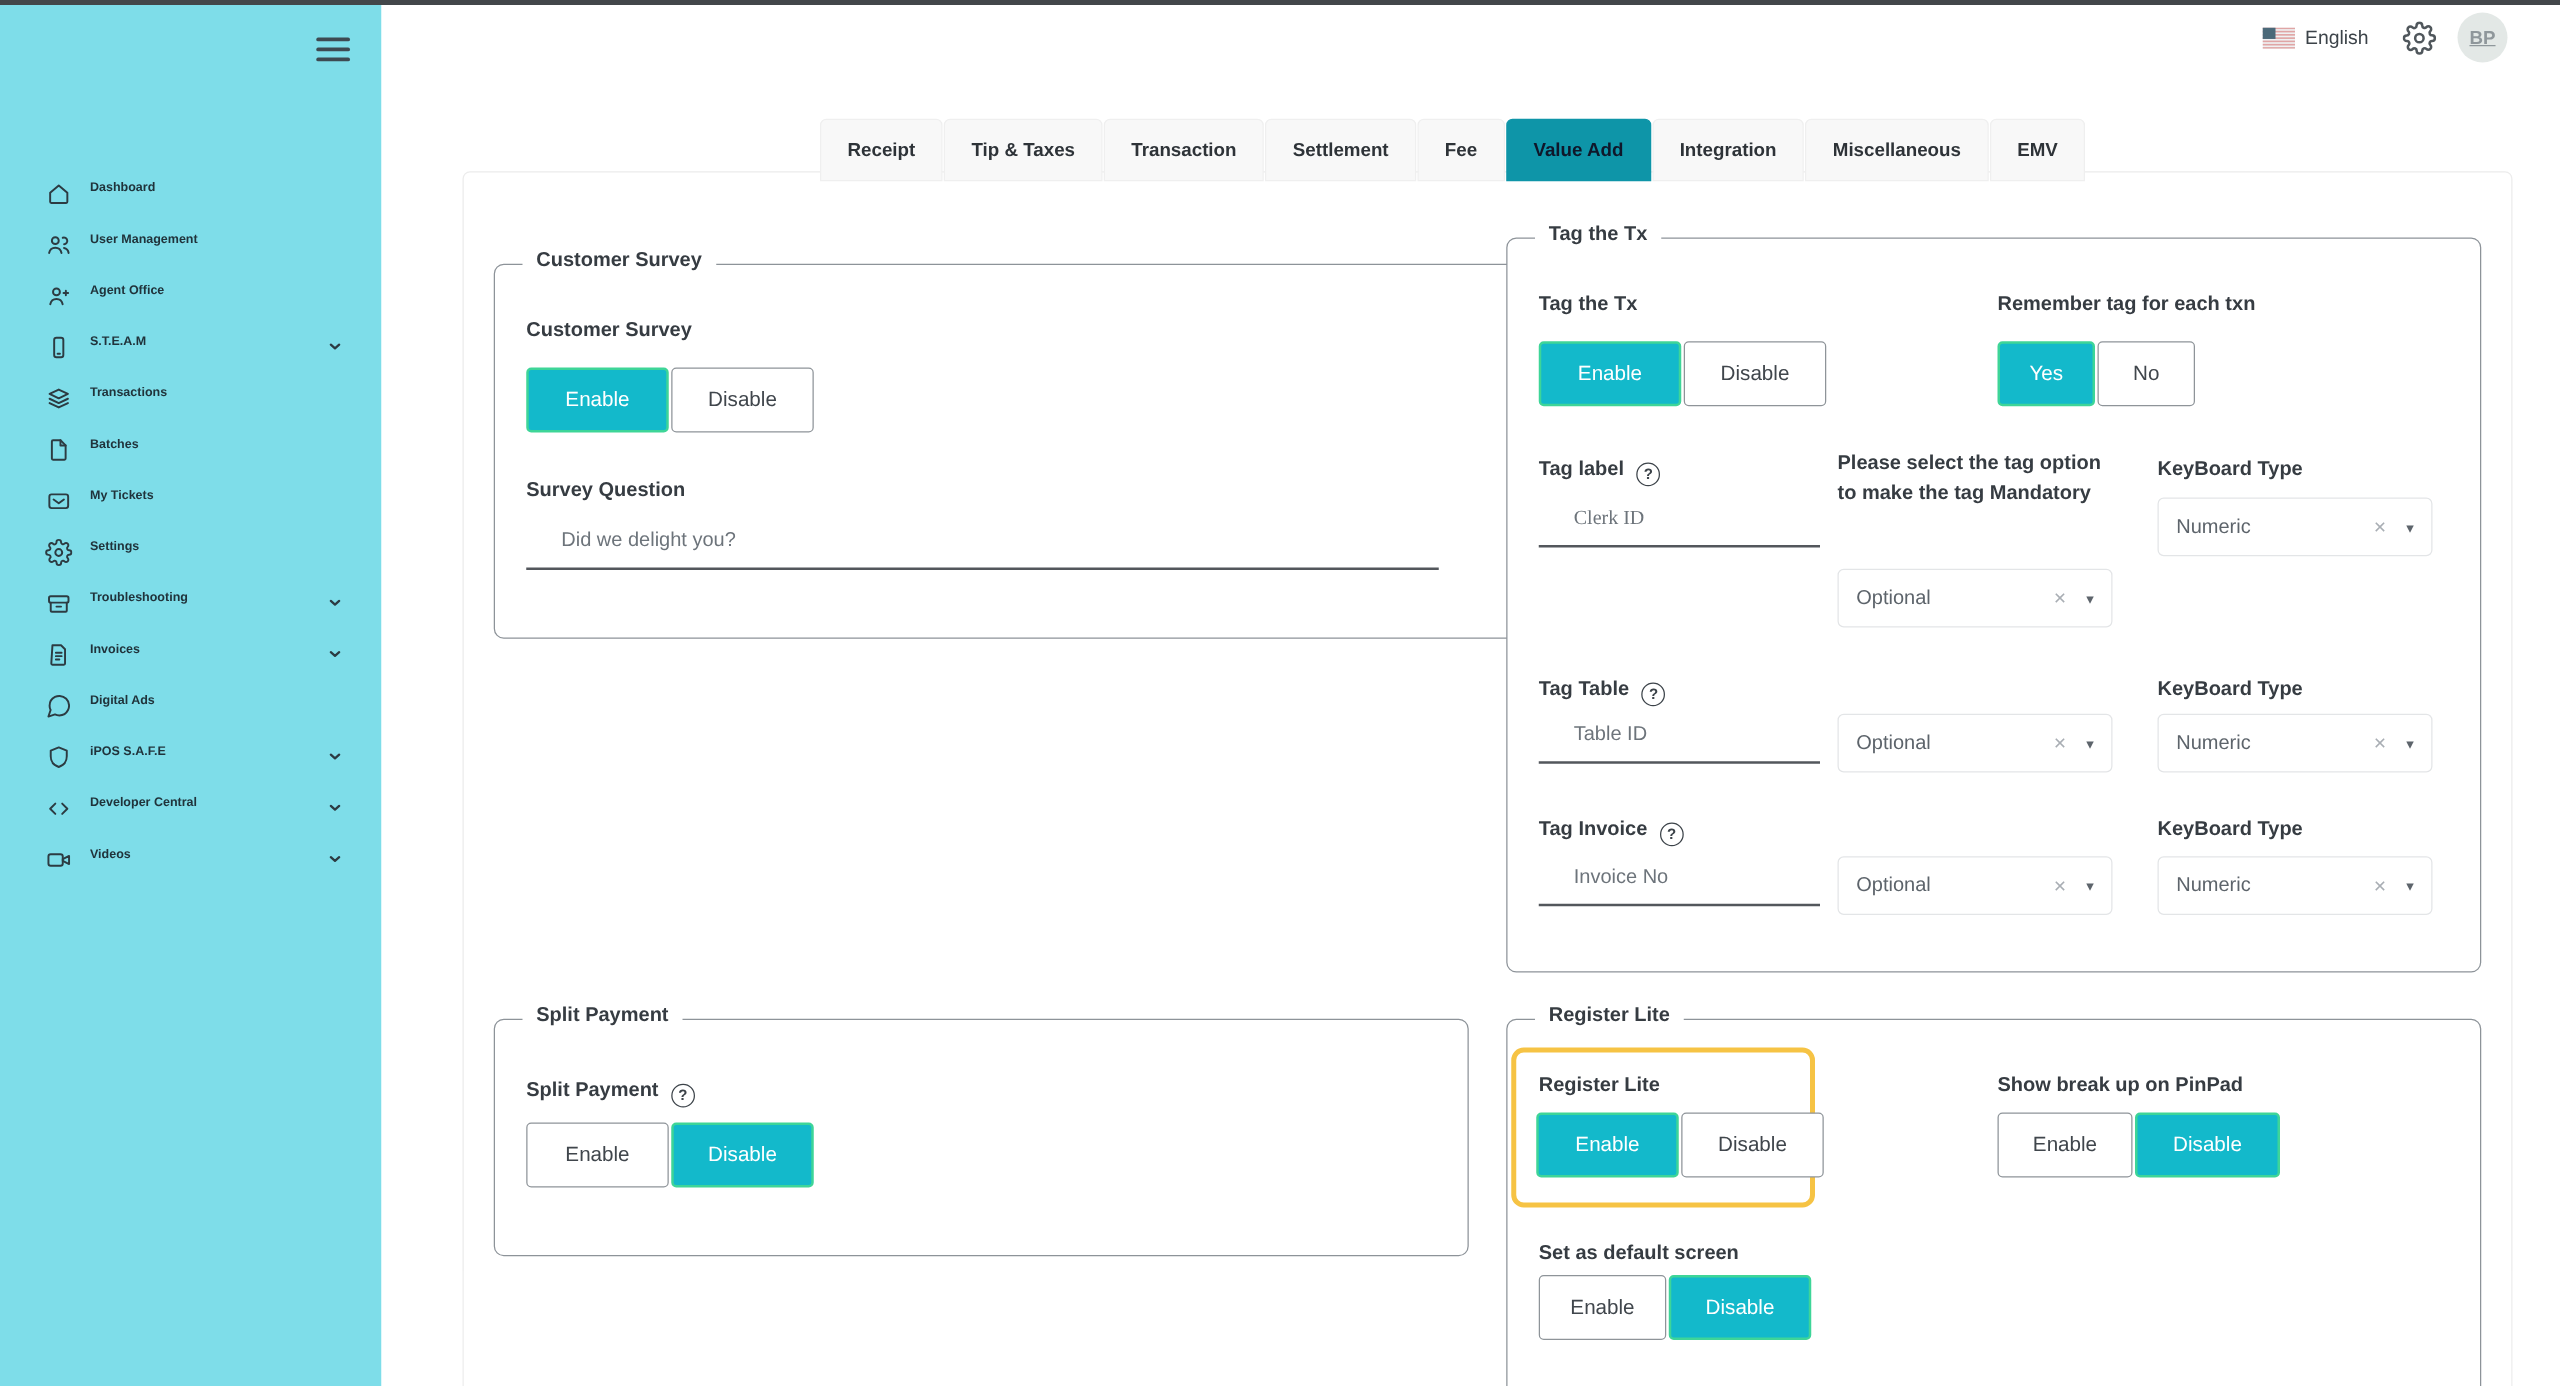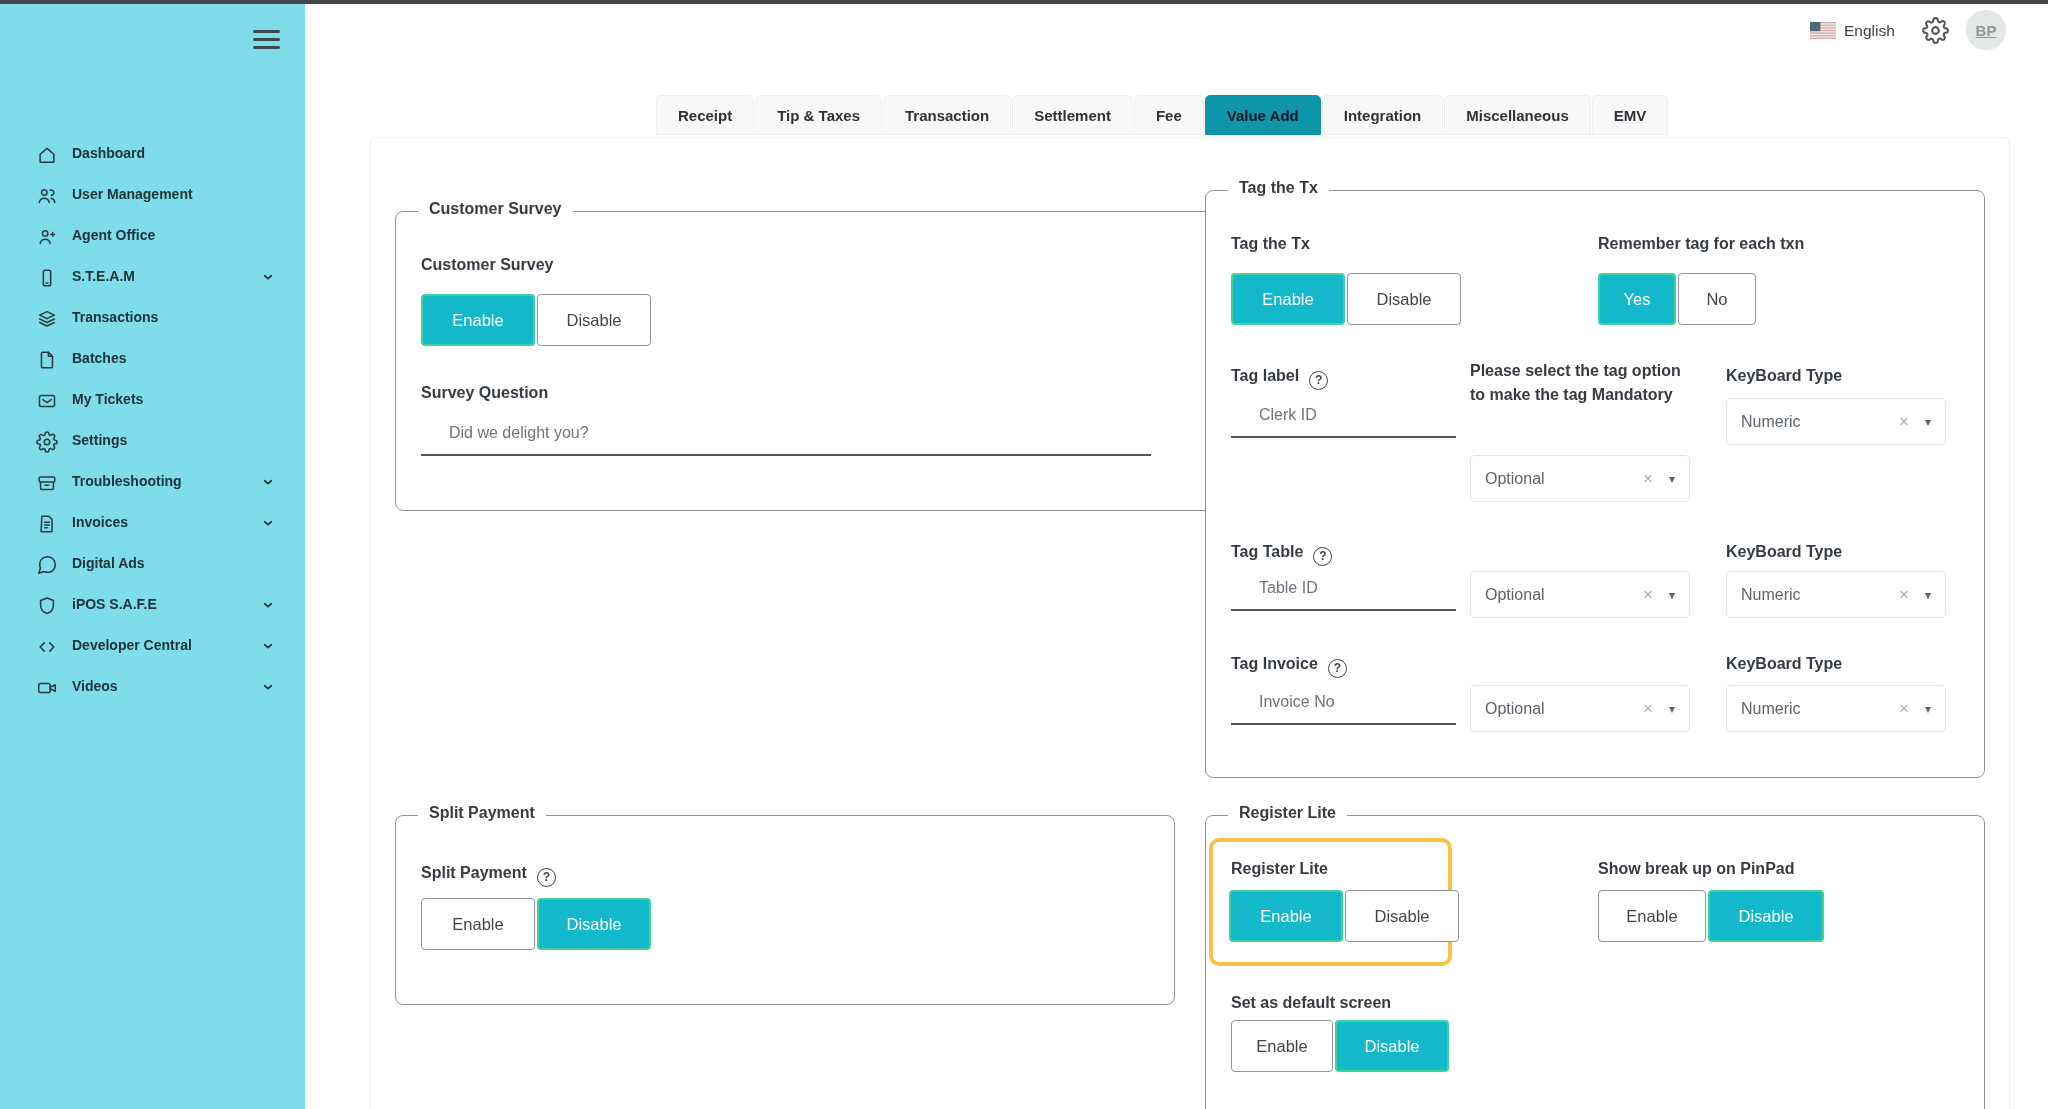--- a/index.html
+++ b/index.html
@@ -19,33 +19,33 @@
   #hamburger{position:absolute;left:253px;top:26px;width:27px;height:22px;cursor:pointer;}
   #hamburger span{display:block;height:3px;background:#3d4a52;border-radius:2px;margin-bottom:5px;}
   #logo-header{position:absolute;left:28px;top:48px;width:277px;height:99px;background:rgba(255,255,255,0.52);z-index:2;}
   #logo-row{position:absolute;left:10px;top:8px;display:flex;align-items:center;gap:10px;}
   #logo-mark svg{display:block;}
   #logo-text{font-size:27px;font-weight:bold;color:#263238;letter-spacing:0.2px;}
   #side-nav{position:absolute;left:0;top:131px;width:305px;z-index:1;}
   .nav-item{position:relative;height:41px;cursor:pointer;}
   .nav-icon{position:absolute;left:36px;top:9px;width:22px;height:22px;}
   .nav-icon svg{width:22px;height:22px;display:block;}
-  .nav-label{position:absolute;left:72px;top:10px;font-size:14px;font-weight:bold;color:#20333b;white-space:nowrap;}
+  .nav-label{position:absolute;left:72px;top:10px;font-size:10px;font-weight:bold;color:#20333b;white-space:nowrap;}
   .nav-chev{position:absolute;left:258px;top:9px;width:20px;height:20px;}
   .nav-chev svg{width:20px;height:20px;display:block;}
   
   #flag{position:absolute;left:1810px;top:22px;width:26px;height:17px;opacity:.9;}
   #lang-label{position:absolute;left:1844px;top:22px;font-size:15.5px;color:#3c4349;cursor:pointer;}
   #topbar-gear{position:absolute;left:1922px;top:17px;width:27px;height:27px;cursor:pointer;}
   #topbar-gear svg{width:27px;height:27px;}
   #avatar{position:absolute;left:1966px;top:10px;width:40px;height:40px;border-radius:50%;
           background:#e3e8e6;display:flex;align-items:center;justify-content:center;
           font-size:15px;font-weight:bold;color:#8f979b;cursor:pointer;text-decoration:underline;}
   
-  #tab-bar{position:absolute;left:656px;top:95px;height:40px;display:flex;z-index:3;}
+  #tab-bar{position:absolute;left:656px;top:95px;height:50px;display:flex;z-index:3;}
   .tab{display:flex;align-items:center;padding:0 21px;background:#f8f8f8;border:1px solid #efefef;
        border-radius:5px 5px 0 0;margin-right:1px;font-size:15px;font-weight:bold;color:#2e3338;cursor:pointer;}
   .tab.active{background:var(--teal-dark);border-color:var(--teal-dark);color:#0f172a;}
   
   #main-card{position:absolute;left:370px;top:137px;width:1640px;height:990px;background:#fff;
              border:1px solid #ececec;border-radius:6px;}
   
   .panel{position:absolute;border:1px solid #8d9399;border-radius:8px;background:#fff;}
   #cs-panel{left:395px;top:190px;width:916px;height:300px;margin-top:21px;}
   #tag-panel{left:1205px;top:190px;width:780px;height:588px;}
@@ -310,21 +310,21 @@
     <button class="opt off">Disable</button>
   </div>
 
   <span class="field-label" style="left:392px;top:44px;">Remember tag for each txn</span>
   <div class="toggle" style="left:392px;top:82px;justify-content:space-between;">
     <button class="opt on w78">Yes</button>
     <button class="opt off w78">No</button>
   </div>
 
   <span class="field-label" style="left:25px;top:176px;"><span>Tag label</span><span class="help">?</span></span>
-  <input class="uline" style="left: 25px; top: 215px; width: 225px;" value="Clerk ID">
+  <input class="uline" style="left: 25px; top: 215px; width: 225px; font-family: Liberation Serif, serif;" value="Clerk ID">
   <div class="mand-header" style="left:264px;top:168px;">Please select the tag option to make the tag Mandatory</div>
   <div class="select" style="left:264px;top:264px;">
     <span>Optional</span>
     <span class="x">×</span>
     <span class="arr">▾</span>
   </div>
   <span class="field-label" style="left:520px;top:176px;">KeyBoard Type</span>
   <div class="select" style="left:520px;top:207px;">
     <span>Numeric</span>
     <span class="x">×</span>

